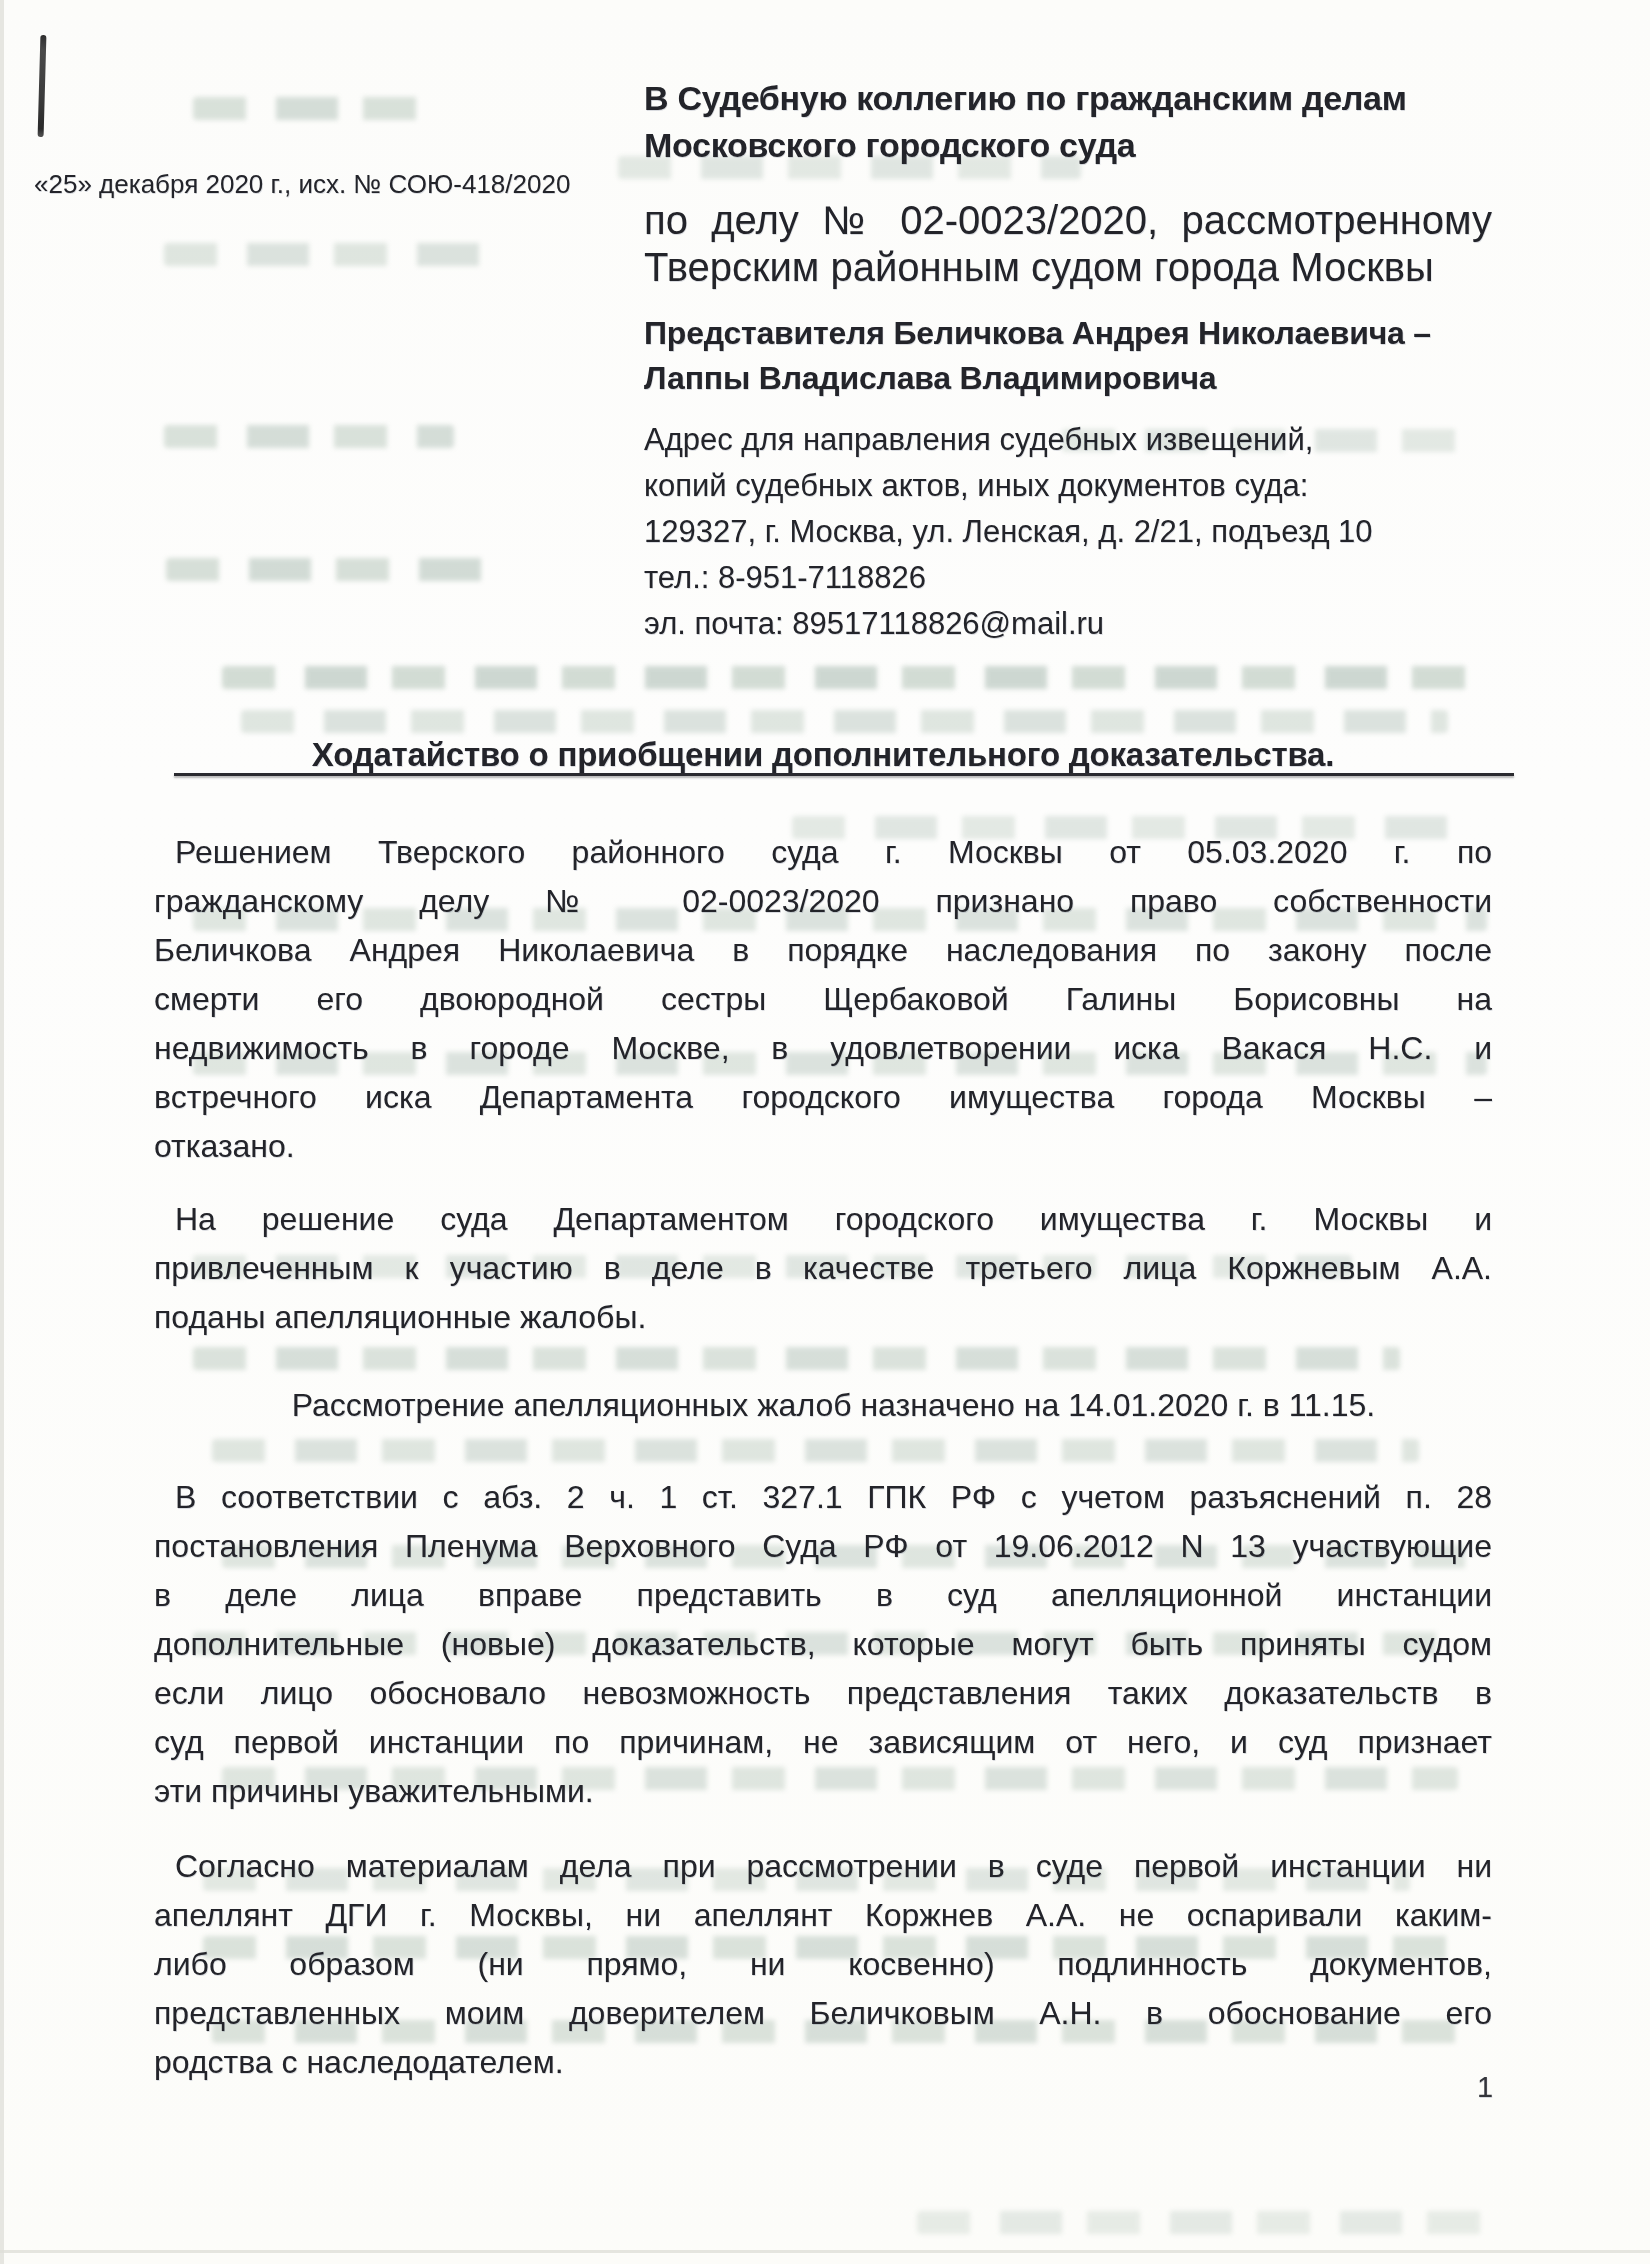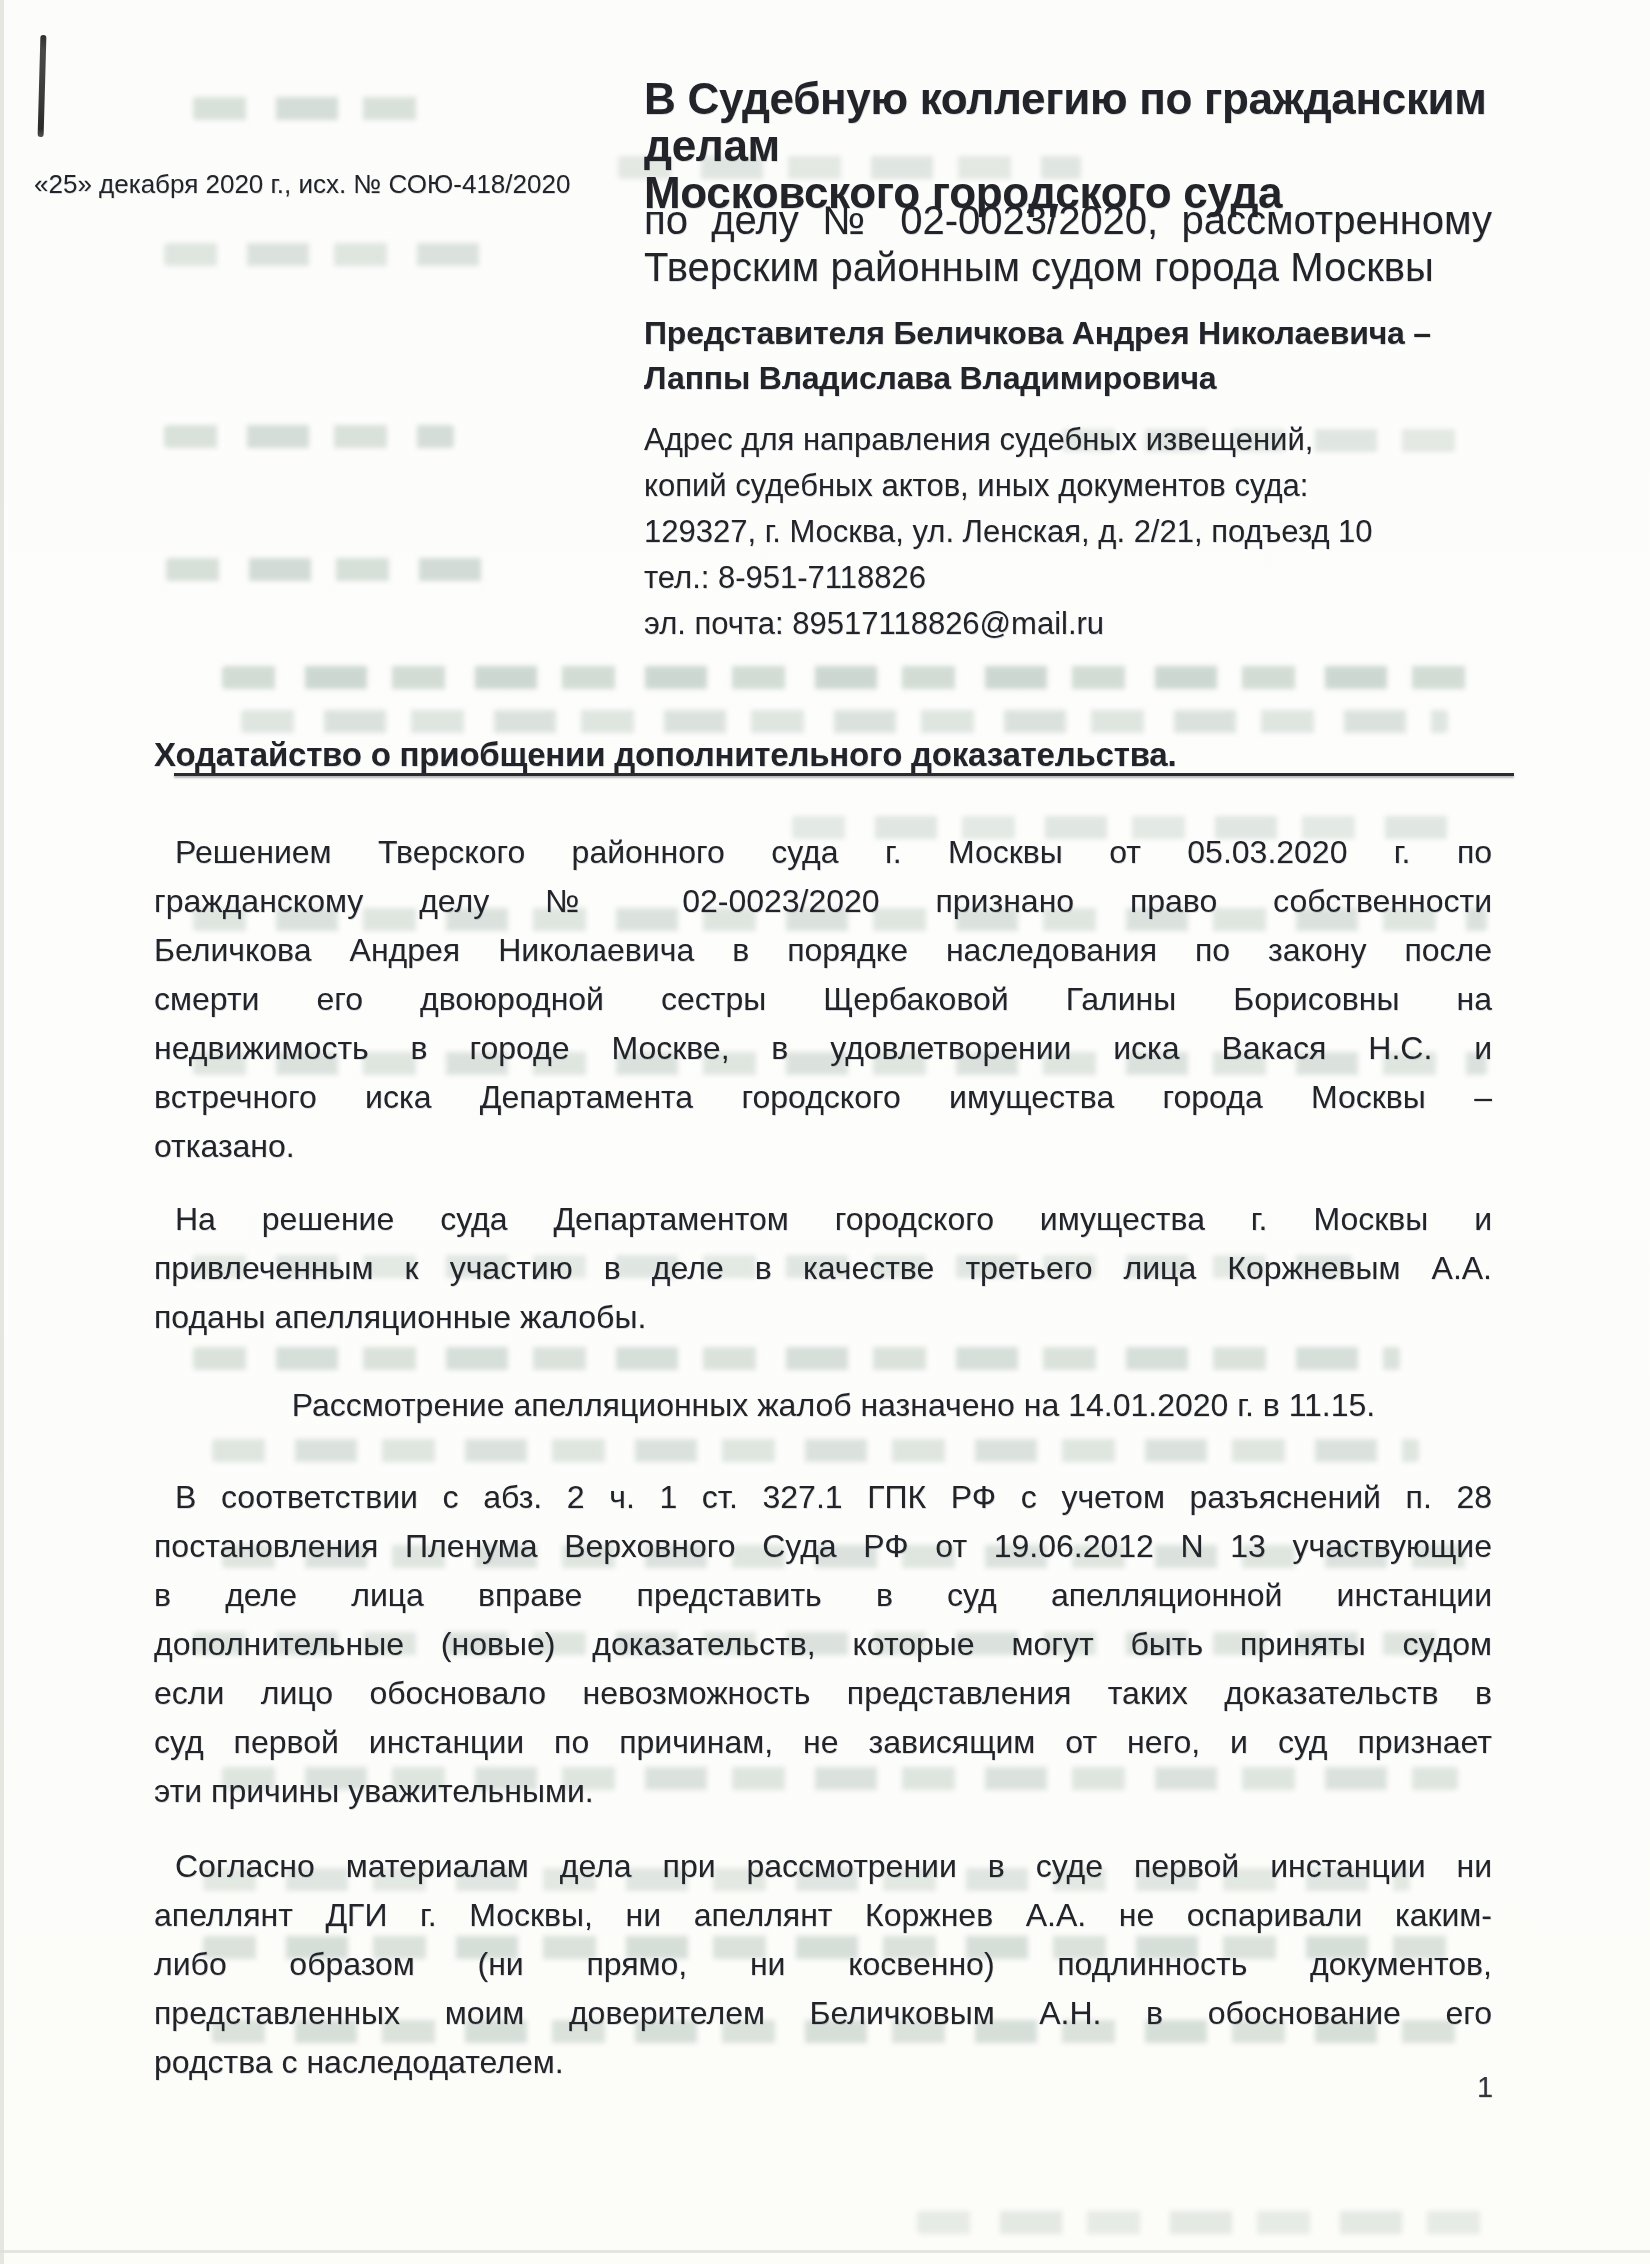--- a/index.html
+++ b/index.html
@@ -23,29 +23,29 @@
   .ghost {
     position:absolute; height:23px; z-index:0;
     filter:blur(2.5px); opacity:.42;
     background:repeating-linear-gradient(90deg,#a9bcae 0 53px, transparent 53px 83px, #9fb3a8 83px 145px, transparent 145px 170px);
     border-radius:3.9px;
   }
 
   
   .date-line { left:34px; top:153px; font-size:26px; line-height:33px; white-space:nowrap; z-index:2;margin-top:15px; }
   .right-col { left:644px; width:848px; z-index:2; }
-  .court   { top:75px;  font-size:44px; line-height:47px; font-weight:bold; letter-spacing:-0.3px; }
+  .court   { top:75px;  font-size:34px; line-height:47px; font-weight:bold; letter-spacing:-0.3px; }
   .case    { top:197px; font-size:40px; line-height:47px; }
   .rep     { top:311px; font-size:32px; line-height:45px; font-weight:bold; letter-spacing:-0.2px; }
   .contact { top:417px; font-size:31px; line-height:46px; }
 
   
   .title {
     left:154px; top:736px; width:1338px; z-index:2;
-    font-size:33px; font-weight:bold; text-align:left; letter-spacing:-0.2px;
+    font-size:33px; font-weight:bold; text-align:center; letter-spacing:-0.2px;
   }
   .title-underline {
     left:174px; top:773px; width:1340px; height:2.9px; z-index:2;
     background:#2b2b30; box-shadow:0 1.9px 1.9px rgba(60,60,60,.35);
   }
 
   
   .para { left:154px; width:1338px; font-size:32px; line-height:49px; z-index:2; }
   .para .line:first-child { text-indent:21px;text-align:center; }
   .line { text-align:left; }

